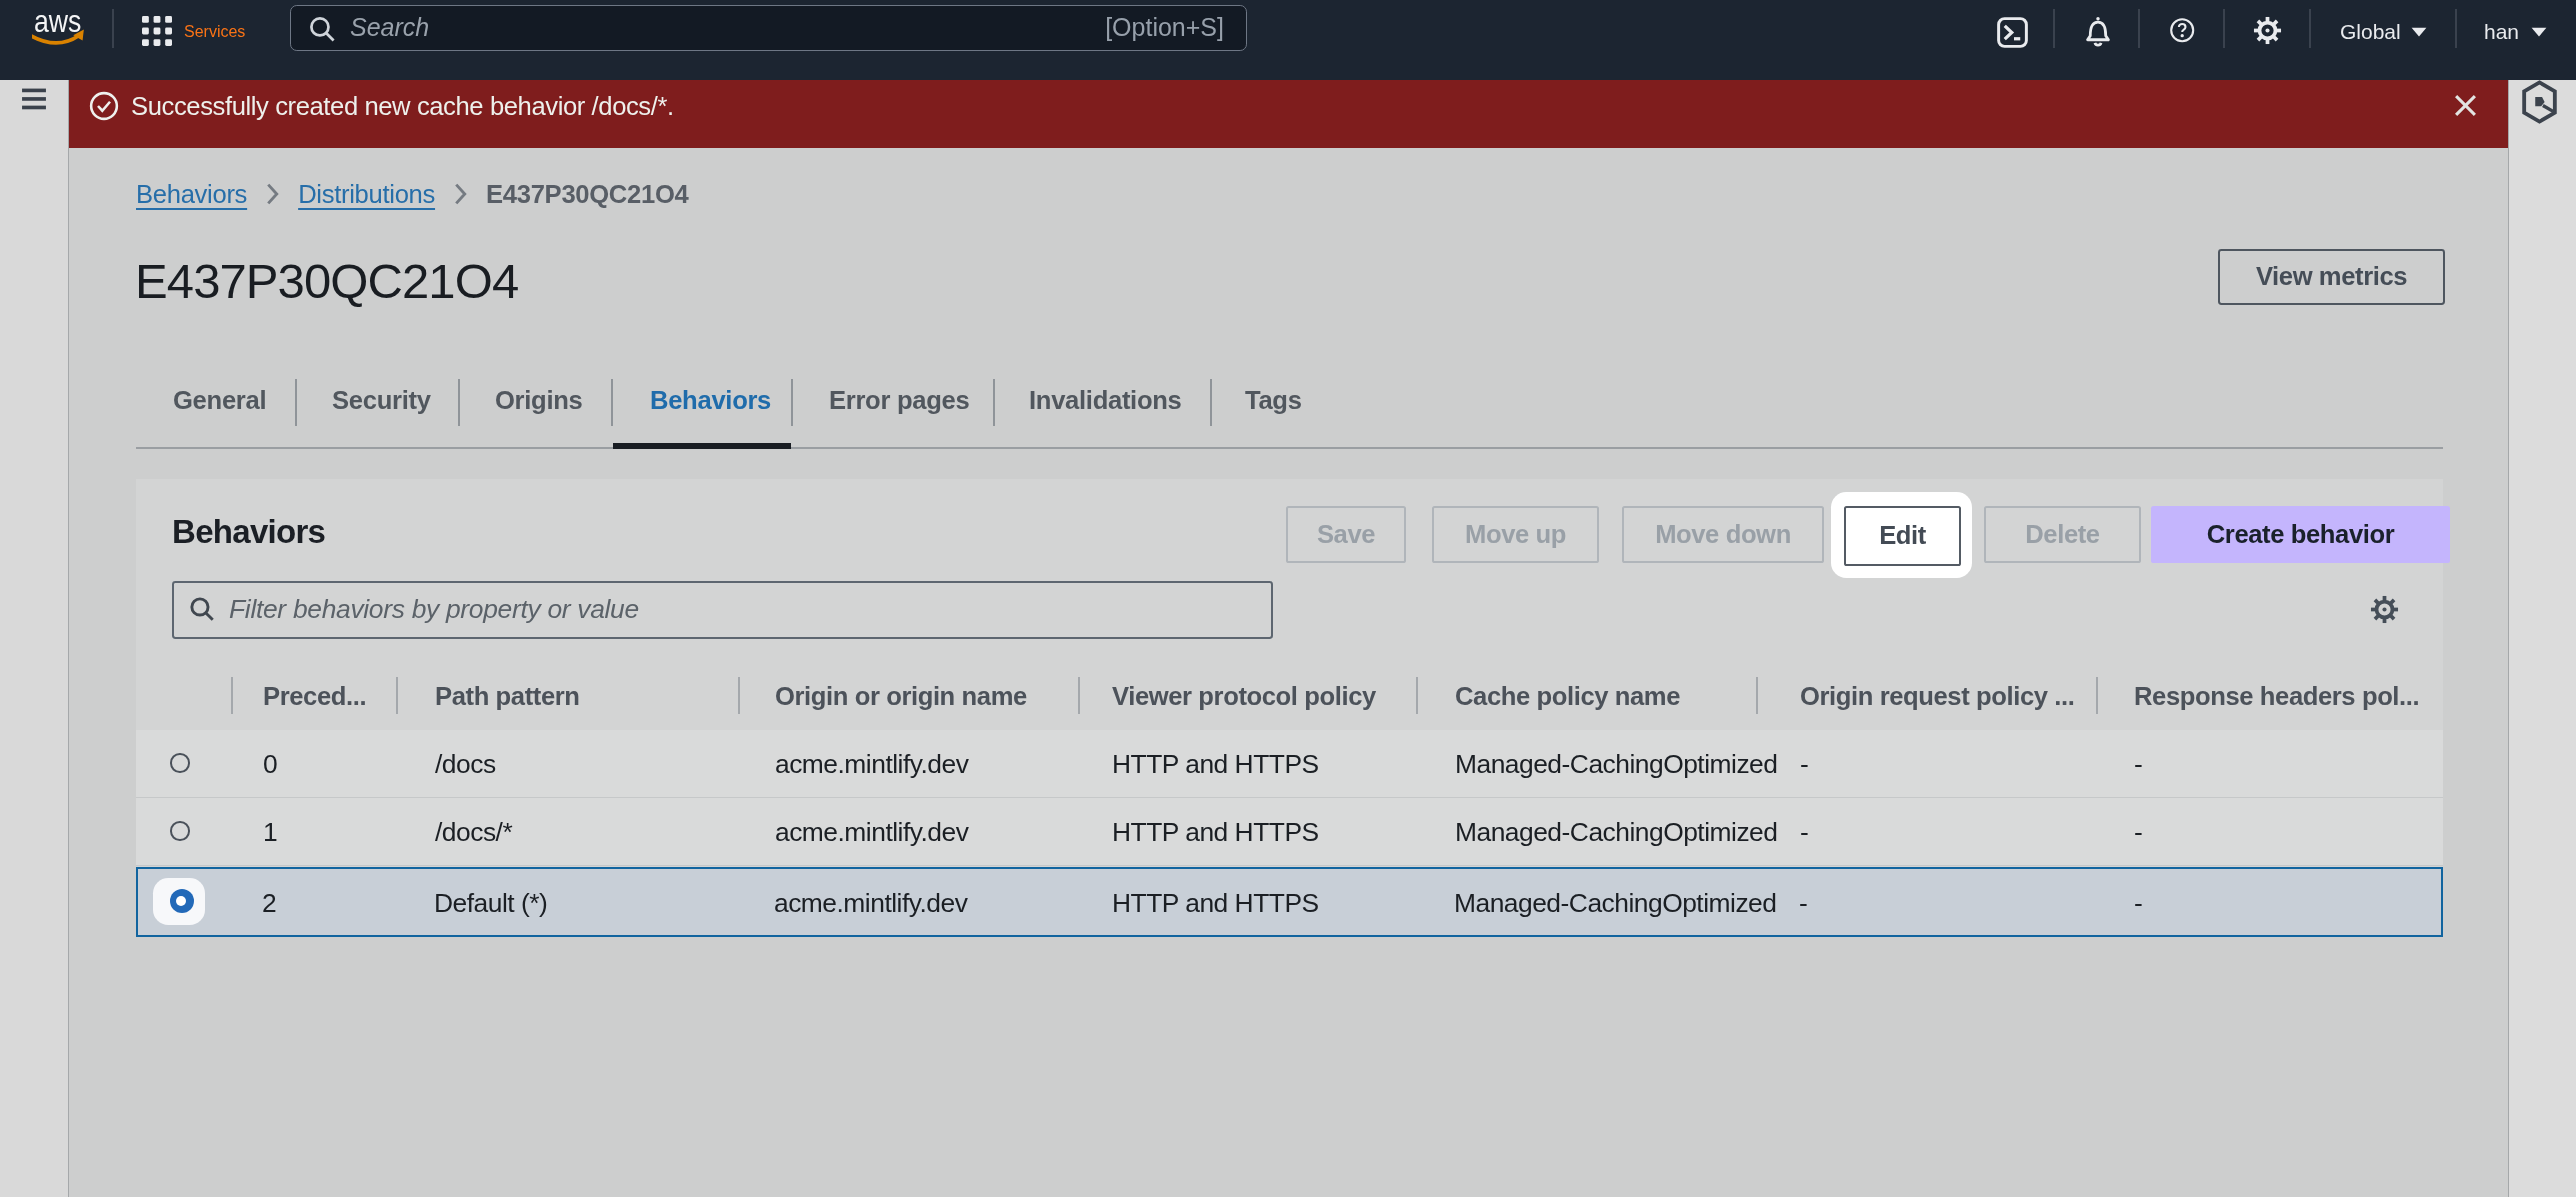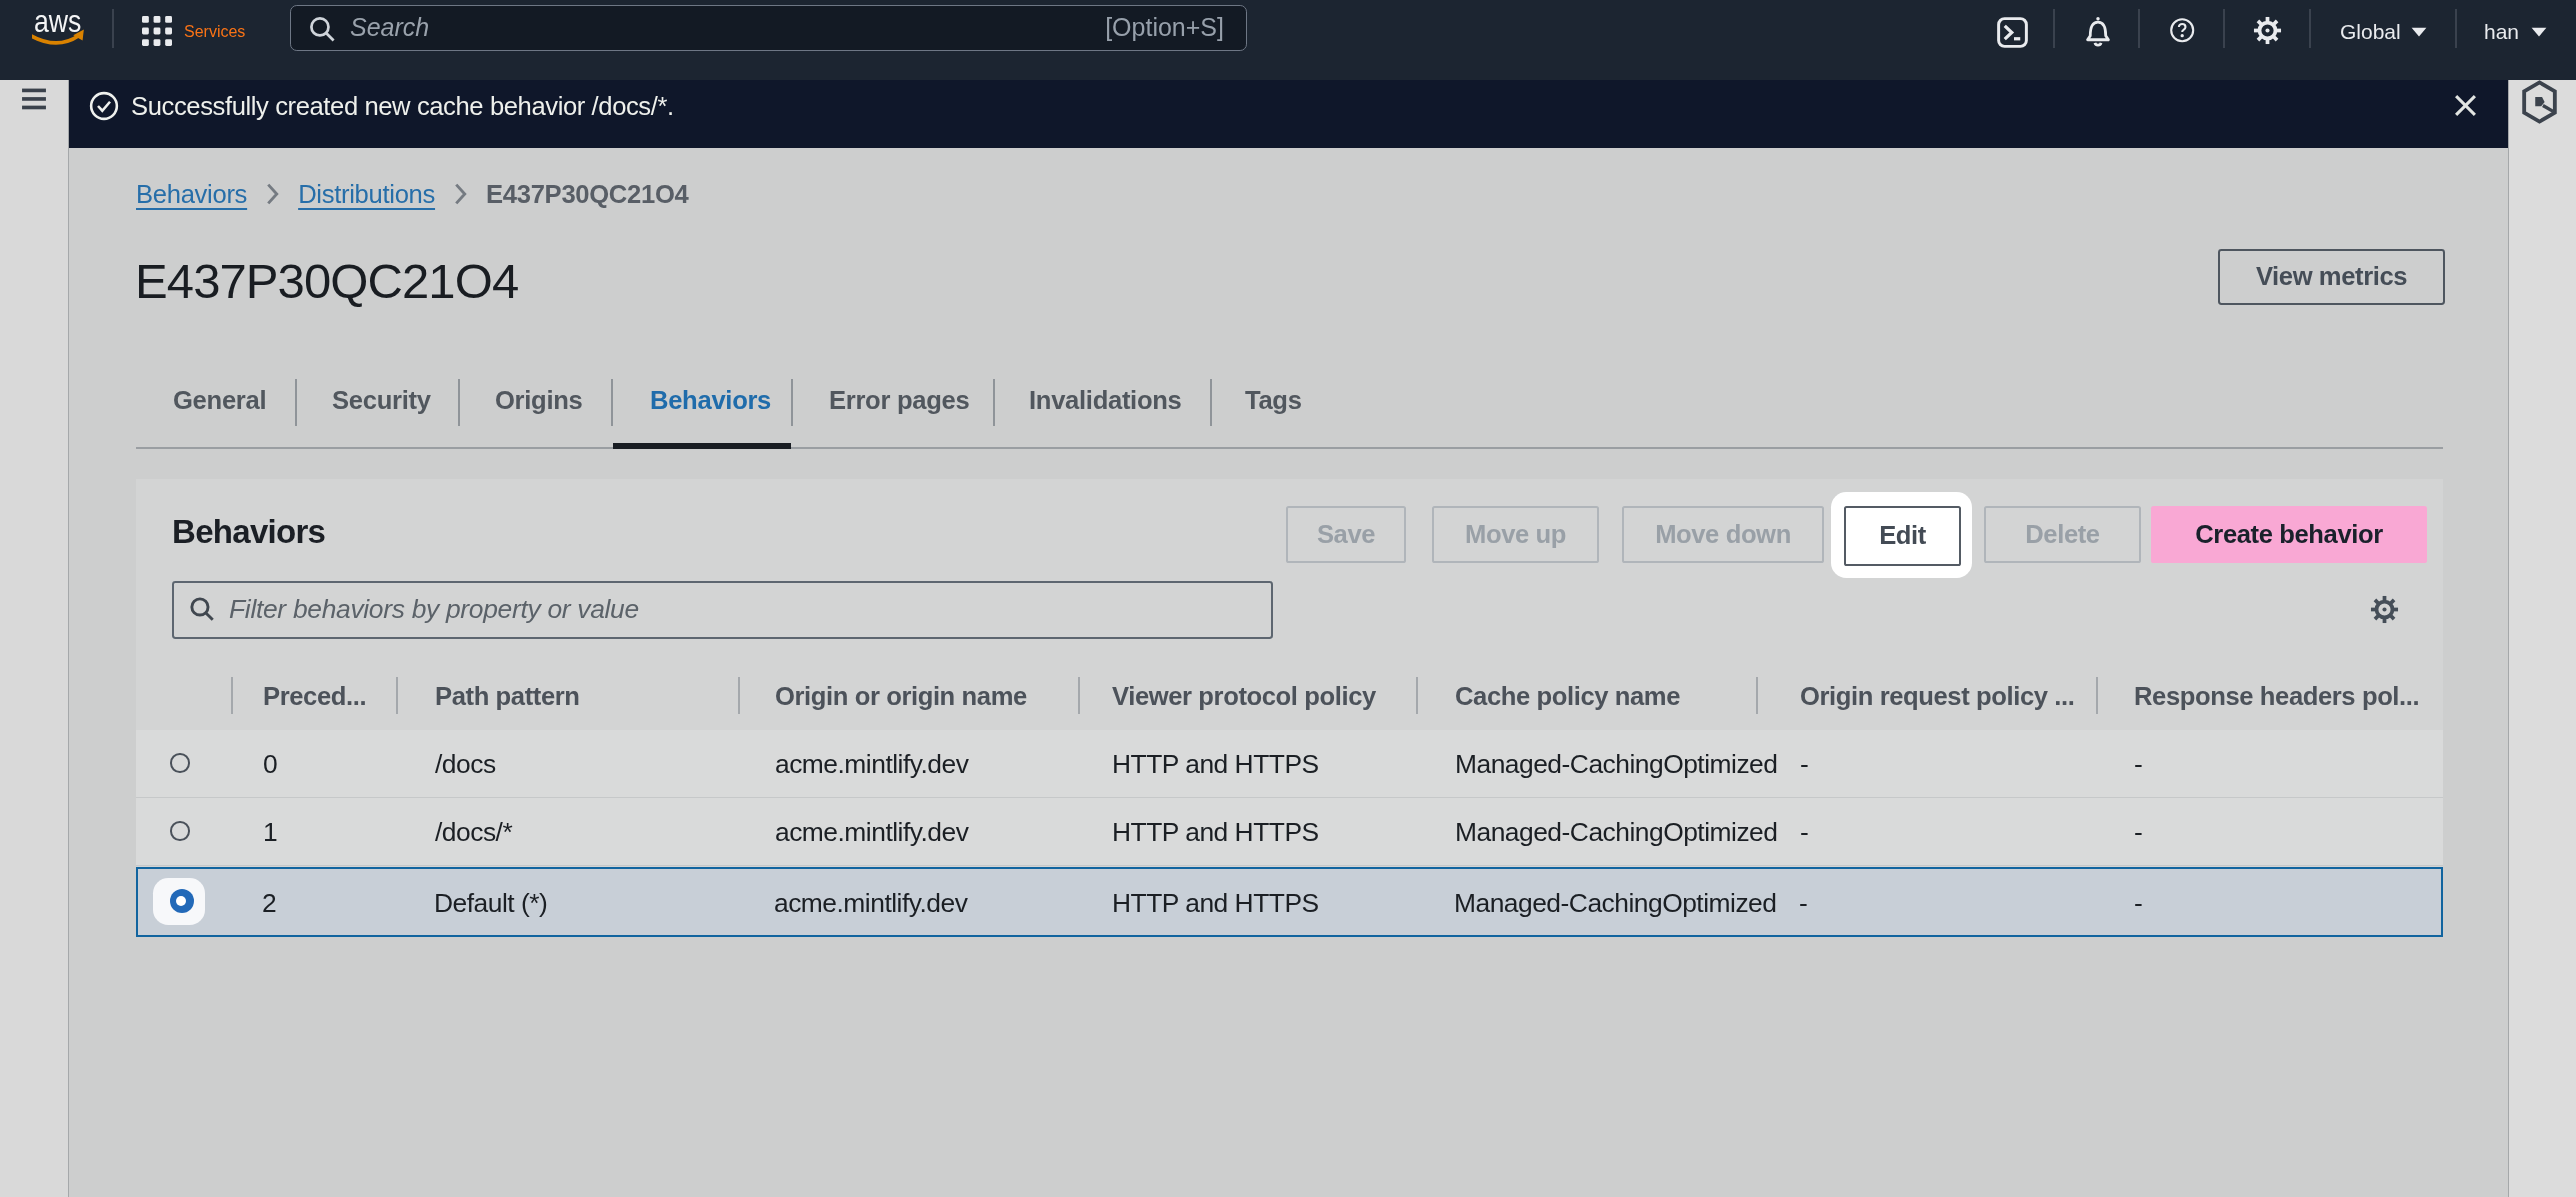--- a/index.html
+++ b/index.html
@@ -17,21 +17,21 @@
   #optionS { position:absolute; right:22px; top:0; height:43px; line-height:43px; color:#97a0ab; font-size:25px; }
   .topicon { position:absolute; top:0; }
   #globaltxt { left:2340px; top:0; height:64px; line-height:64px; color:#e9ebee; font-size:21px; }
   #hantxt { left:2484px; top:0; height:64px; line-height:64px; color:#e9ebee; font-size:21px; }
 
   
   #leftrail { left:0; top:64px; width:69px; height:1134px; background:#d9d9d9; border-right:1.7px solid #a5a8aa; z-index:20; }
   #rightrail { left:2508px; top:64px; width:68px; height:1134px; background:#dcdcdc; border-left:1.7px solid #a5a8aa; z-index:20; }
 
   
-  #banner { left:69px; top:64px; width:2439px; height:84px; background:#0f172a; z-index:10; }
+  #banner { left:69px; top:64px; width:2439px; height:84px; background:#7f1d1d; z-index:10; }
   #bannertxt { left:62px; top:0; height:84px; line-height:84px; color:#eef0ec; font-size:25.6px; letter-spacing:-0.4px; }
 
   
   #crumbs { left:136px; top:180px; font-size:25.6px; letter-spacing:-0.3px; color:#747a82; }
   #crumbs a { color:#266ea9; text-decoration:underline; text-underline-offset:5.1px; text-decoration-thickness:1.7px; }
   #crumbs .cur { color:#585e66; font-weight:bold; }
   #h1 { left:135px; top:253px; font-size:49px; color:#191d22; letter-spacing:-0.9px; }
   #viewmetrics { left:2218px; top:249px; width:227px; height:56px; border:2.6px solid #4e565f; border-radius:3.4px; color:#454d57; font-weight:bold; font-size:25.6px; letter-spacing:-0.4px; text-align:center; line-height:51px; }
 
   
@@ -44,21 +44,21 @@
   
   #card { left:136px; top:479px; width:2307px; height:457px; background:#d3d4d4; }
   #cardtitle { left:36px; top:34px; font-size:33px; letter-spacing:-0.7px; font-weight:bold; color:#1b1f25; }
   .btn { position:absolute; top:27px; height:57px; border-radius:2.6px; font-weight:bold; font-size:25.6px; letter-spacing:-0.4px; text-align:center; border:2.6px solid #b0b5ba; color:#99a0a7; line-height:52px; }
   #btnsave { left:1150px; width:120px; }
   #btnmoveup { left:1296px; width:167px; }
   #btnmovedown { left:1486px; width:202px; }
   #spotlight { position:absolute; left:1695px; top:12.8px; width:141px; height:86px; background:#ffffff; border-radius:15.3px; }
   #btnedit { left:1708px; width:117px; height:60px; background:#ffffff; border:2.6px solid #545b64; color:#434b55; line-height:55px; }
   #btndelete { left:1848px; width:157px; }
-  #btncreate { left:2015px; width:276px; background:#f9a8d4; border:none; color:#1a212b; line-height:57px; }
+  #btncreate { left:2015px; width:299px; background:#c4b5fd; border:none; color:#1a212b; line-height:57px; }
 
   #filter { position:absolute; left:36px; top:102px; width:1101px; height:58px; border:2.6px solid #5d6670; border-radius:3.4px; }
   #filterph { position:absolute; left:55px; top:0; height:53px; line-height:53px; font-style:italic; color:#5b6269; font-size:26.4px; letter-spacing:-0.3px; }
 
   
   #thead { position:absolute; left:0; top:183px; width:2307px; height:68px; }
   .th { position:absolute; top:0; height:68px; line-height:68px; font-weight:bold; font-size:25.6px; letter-spacing:-0.4px; color:#4c525a; white-space:nowrap; }
   .thsep { position:absolute; top:15.3px; width:1.7px; height:37px; background:#a4a8ac; }
   .row { position:absolute; left:0; width:2307px; height:68px; background:#d9dada; }
   .row .cell { position:absolute; top:0; height:68px; line-height:68px; font-size:26.4px; letter-spacing:-0.5px; color:#1b1f24; white-space:nowrap; }

